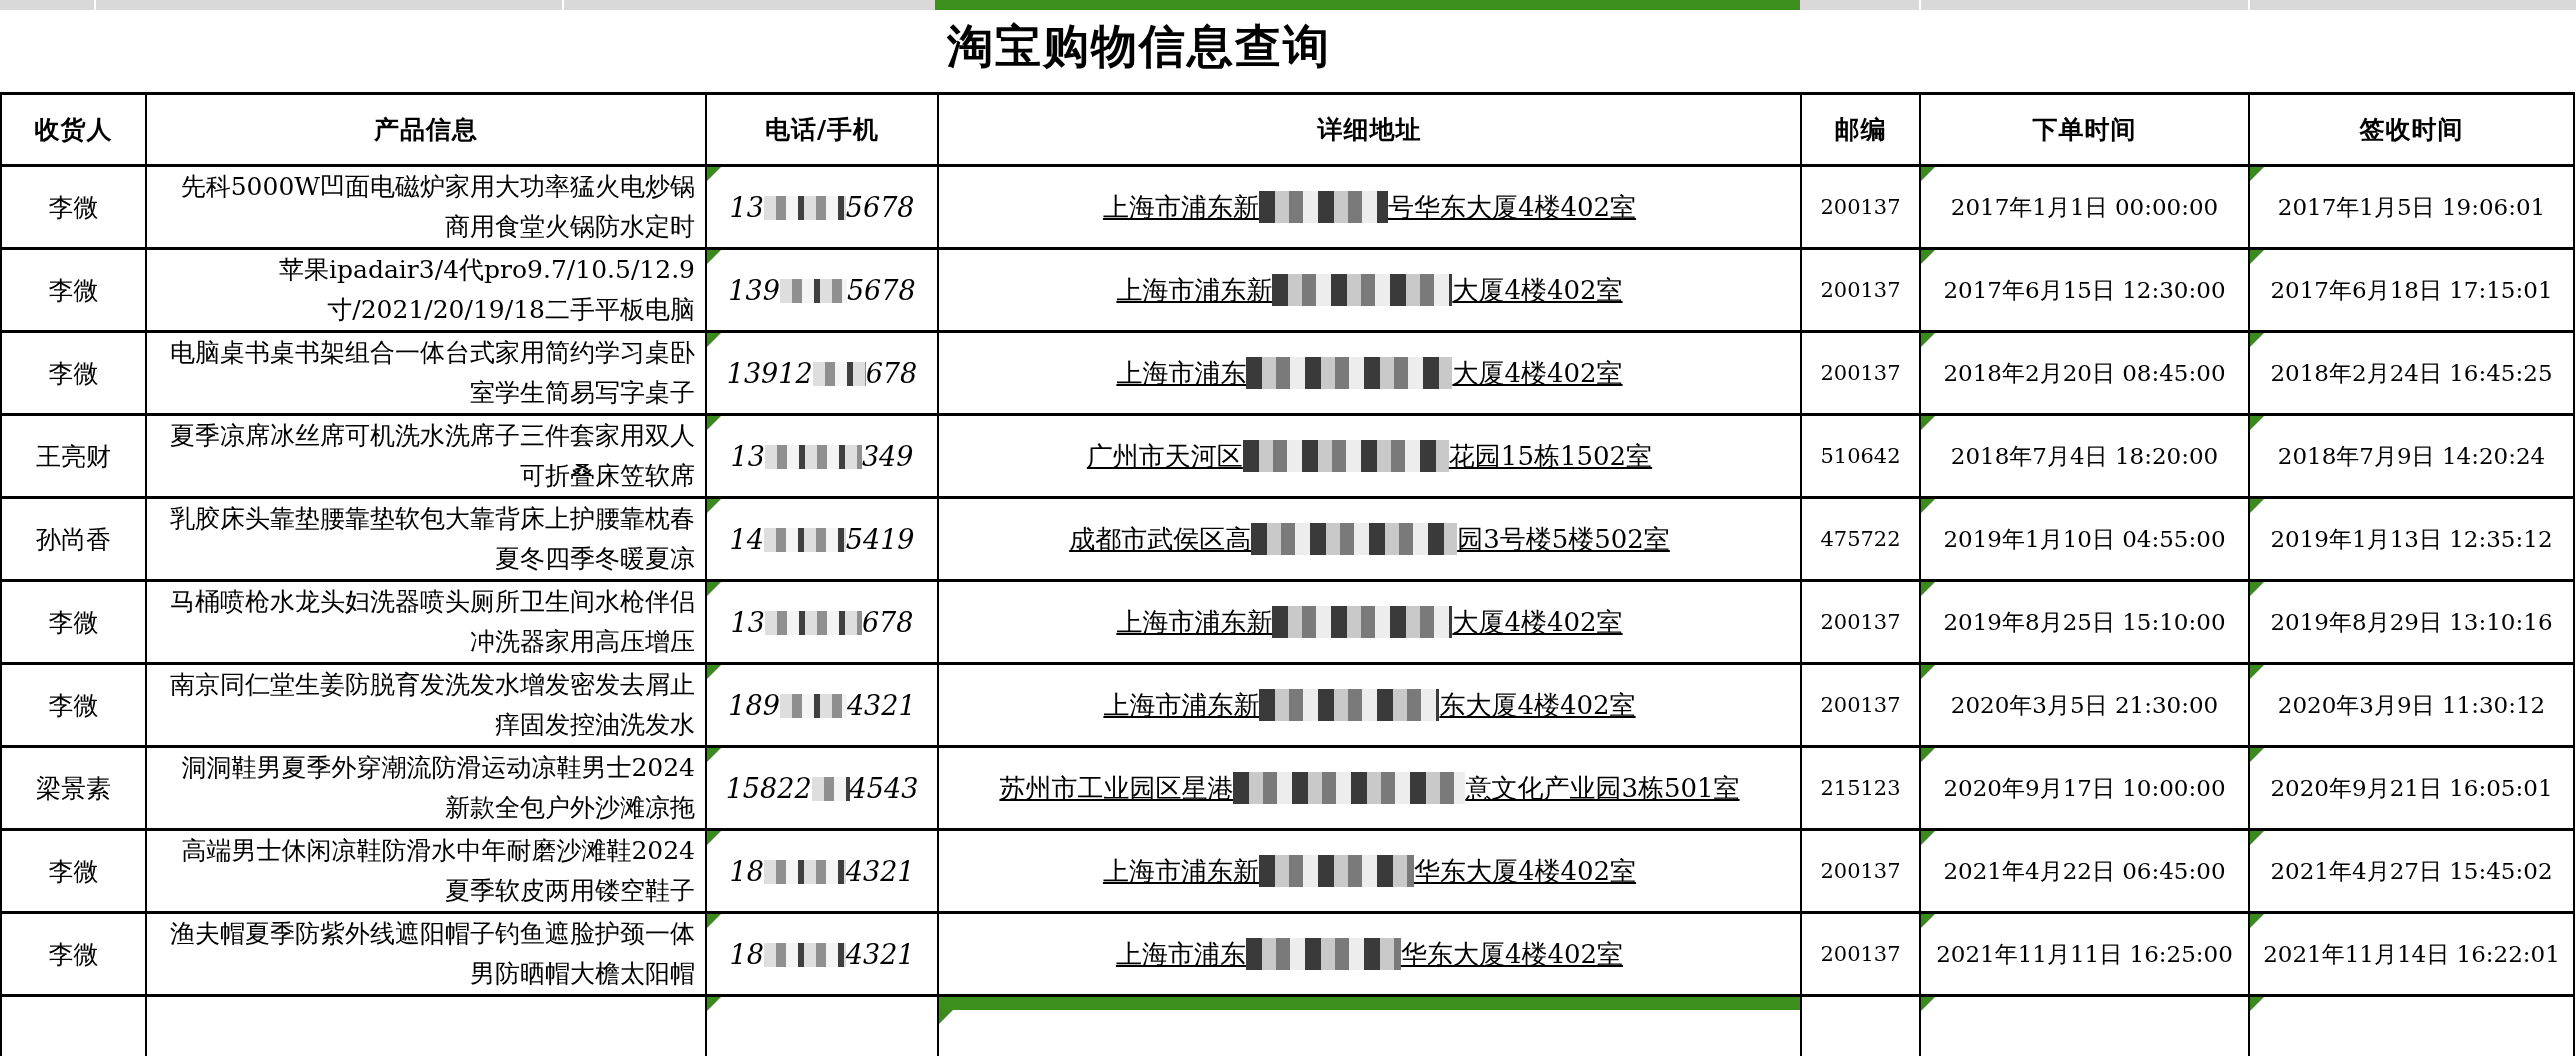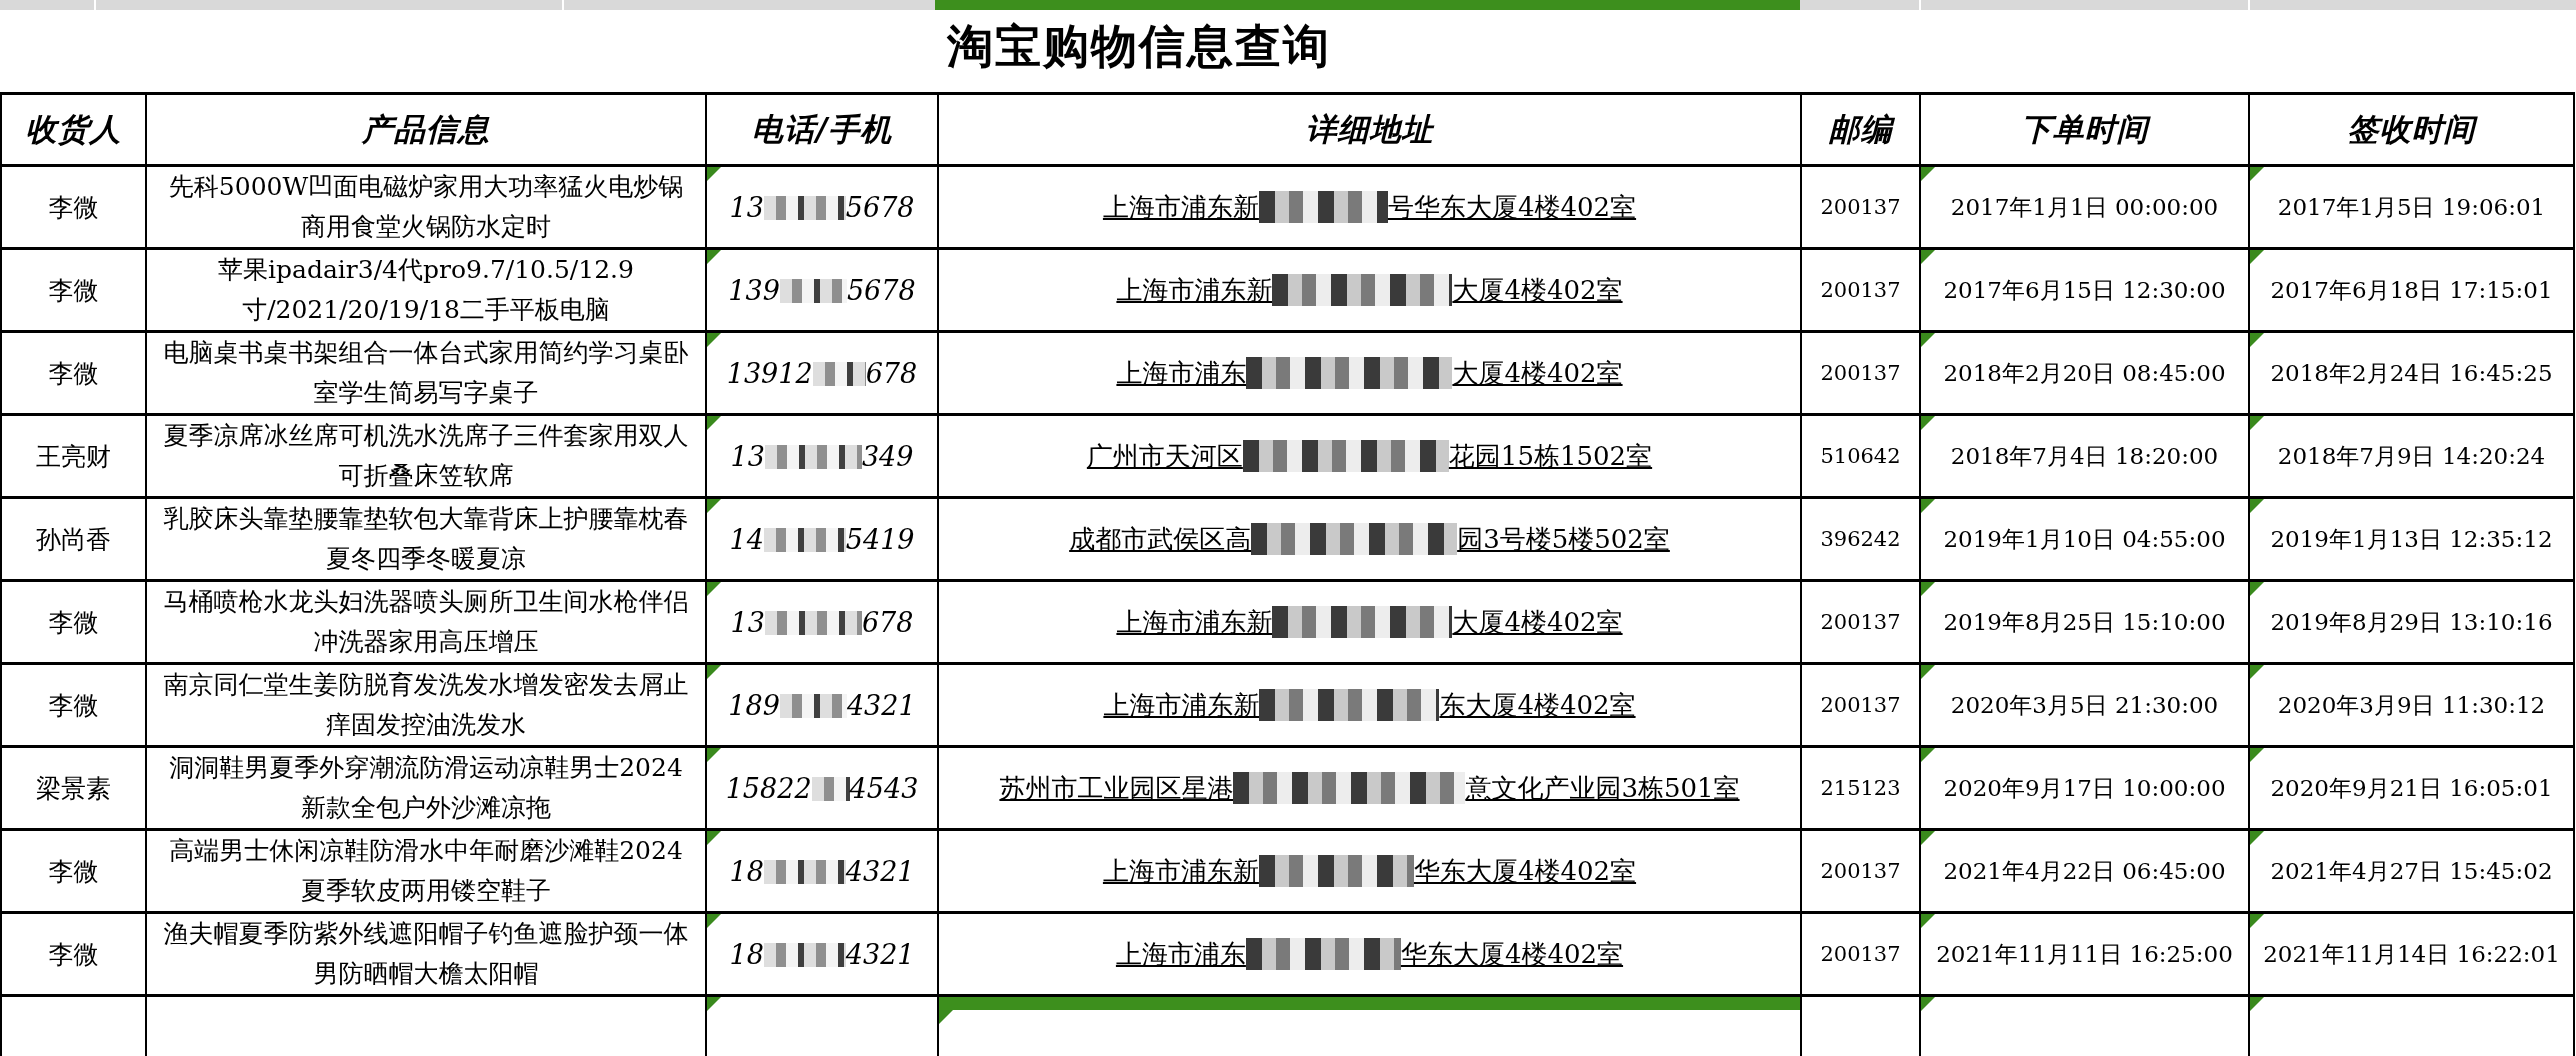--- a/index.html
+++ b/index.html
@@ -22,24 +22,24 @@
   table{
     position:absolute;top:92px;left:0;width:2573px;
     border-collapse:collapse;table-layout:fixed;background:#fff;
   }
   th,td{
     border-left:2px solid #000;border-right:2px solid #000;
     border-top:3px solid #000;border-bottom:3px solid #000;
     text-align:center;vertical-align:middle;position:relative;
     padding:0 6px;overflow:hidden;
   }
-  thead th{height:69px;font-size:31px;font-weight:bold;letter-spacing:1px;font-style:italic;}
+  thead th{height:69px;font-size:25px;font-weight:bold;letter-spacing:1px;}
   tbody td{height:79px;font-size:25px;}
   tfoot td{height:59px;}
-  td.product{font-size:25px;line-height:40px;padding:0 10px;}
+  td.product{font-size:25px;line-height:40px;padding:0 10px;text-align:right;}
   td.phone{font-size:27px;font-style:italic;}
   td.addr{font-size:26px;white-space:nowrap;text-decoration:underline;}
   td.zip{font-size:21px;}
   td.time{font-size:23px;white-space:nowrap;}
   
   .tri{
     position:absolute;top:0;left:0;width:0;height:0;display:block;
     border-top:14px solid #3a8a1d;border-right:14px solid transparent;
   }
   
@@ -123,21 +123,21 @@
         <td class="addr"><span>广州市天河区</span><span class="mosaic" style="width: 206px;"></span><span>花园15栋1502室</span></td>
         <td class="zip"><span>510642</span></td>
         <td class="time"><i class="tri"></i><span>2018年7月4日 18:20:00</span></td>
         <td class="time"><i class="tri"></i><span>2018年7月9日 14:20:24</span></td>
       </tr>
       <tr>
         <td><span>孙尚香</span></td>
         <td class="product"><span>乳胶床头靠垫腰靠垫软包大靠背床上护腰靠枕春夏冬四季冬暖夏凉</span></td>
         <td class="phone"><i class="tri"></i><span>14</span><span class="mosaic phone" style="width: 82px;"></span><span>5419</span></td>
         <td class="addr"><span>成都市武侯区高</span><span class="mosaic" style="width: 206px;"></span><span>园3号楼5楼502室</span></td>
-        <td class="zip"><span>396242</span></td>
+        <td class="zip"><span>475722</span></td>
         <td class="time"><i class="tri"></i><span>2019年1月10日 04:55:00</span></td>
         <td class="time"><i class="tri"></i><span>2019年1月13日 12:35:12</span></td>
       </tr>
       <tr>
         <td><span>李微</span></td>
         <td class="product"><span>马桶喷枪水龙头妇洗器喷头厕所卫生间水枪伴侣冲洗器家用高压增压</span></td>
         <td class="phone"><i class="tri"></i><span>13</span><span class="mosaic phone" style="width: 97px;"></span><span>678</span></td>
         <td class="addr"><span>上海市浦东新</span><span class="mosaic" style="width: 180px;"></span><span>大厦4楼402室</span></td>
         <td class="zip"><span>200137</span></td>
         <td class="time"><i class="tri"></i><span>2019年8月25日 15:10:00</span></td>

